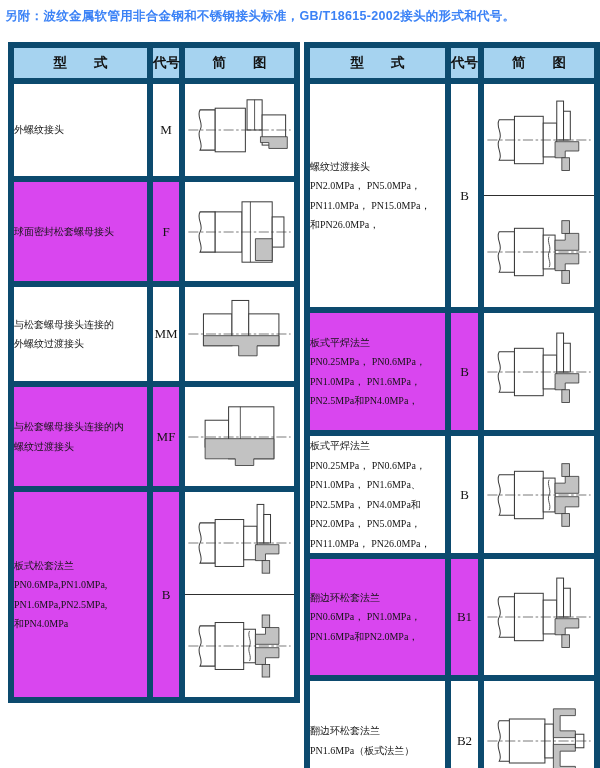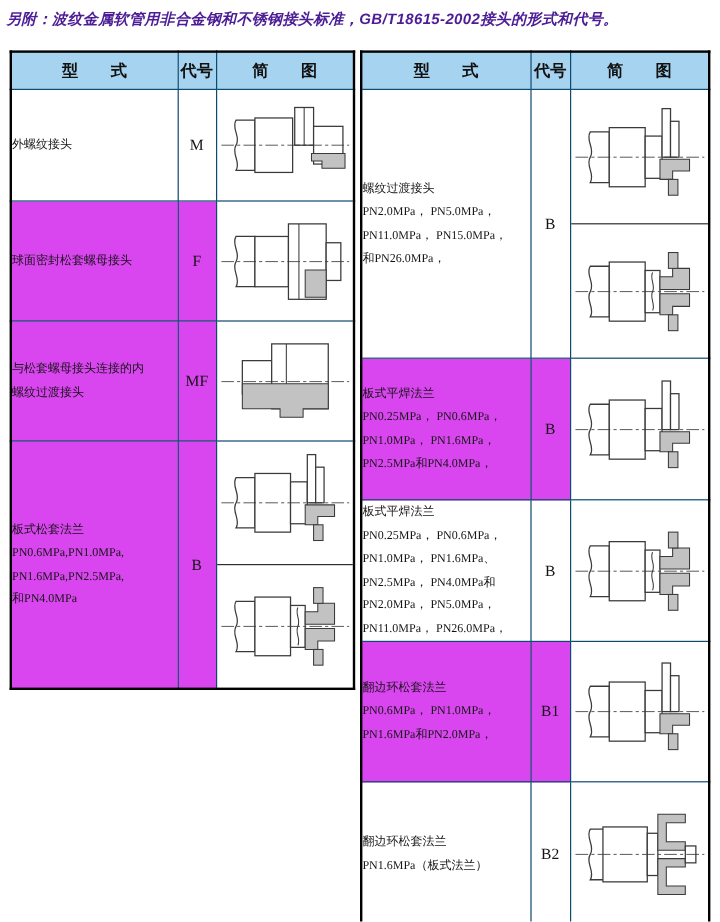--- a/index.html
+++ b/index.html
@@ -3,29 +3,29 @@
 <meta charset="utf-8">
 <style>
   html,body{margin:0;padding:0;}
   body{
     width:600px;height:768px;background:#ffffff;position:relative;overflow:hidden;
     font-family:"Liberation Serif","DejaVu Serif",serif;color:#1a1a1a;
   }
   .doc-title{
     position:absolute;left:5px;top:8px;width:592px;
     font-family:"Liberation Sans","DejaVu Sans",sans-serif;
-    font-weight:bold;font-size:12.5px;letter-spacing:0.3px;color:#4c1d95;font-style:italic;
+    font-weight:bold;font-size:12.5px;letter-spacing:0.3px;color:#3b82f6;
   }
   .tables{position:absolute;left:8px;top:42px;display:flex;gap:4px;align-items:flex-start;}
   table.conn-table{
     border-collapse:collapse;table-layout:fixed;background:#fff;
     border:2px solid #000;
   }
   table.conn-table th, table.conn-table td{
-    border:1px solid #0c4a6e;padding:0;vertical-align:middle;
+    border:6px solid #0c4a6e;padding:0;vertical-align:middle;
   }
   th.hdr{
     background:#a6d3f0;height:30px;font-size:13.5px;font-weight:600;color:#111;
     white-space:pre;text-align:center;
   }
   th.hdr{border-bottom:2px solid #000;}
   td.type{padding:4px 5px 4px 9px;}
   .type-text{
     font-size:10px;line-height:19.5px;white-space:pre-line;color:#141414;
   }
@@ -87,20 +87,38 @@
                 <rect x="36" y="26" width="32" height="48" fill="#fff" stroke="#3a3a3a" stroke-width="1.2"></rect>
                 <rect x="68" y="14" width="36" height="72" fill="#fff" stroke="#3a3a3a" stroke-width="1.2"></rect>
                 <line x1="78" y1="14" x2="78" y2="86" stroke="#3a3a3a" stroke-width="1"></line>
                 <rect x="104" y="32" width="14" height="36" fill="#fff" stroke="#3a3a3a" stroke-width="1.2"></rect>
                 <path d="M84,58L104,58L104,84L84,84Z" fill="#c2c2c2" stroke="#3a3a3a" stroke-width="1"></path>
                 <line x1="4" y1="50" x2="126" y2="50" stroke="#3a3a3a" stroke-width="0.8" stroke-dasharray="12 3 3 3"></line>
               </svg>
             </div>
           </td>
     </tr>
+    <tr style="height:95px;">
+      <td class="type">
+            <div class="type-text">与松套螺母接头连接的
+外螺纹过渡接头</div>
+          </td>
+      <td class="code">MM</td>
+      <td class="diag">
+            <div class="dwrap" style="height:94px;">
+              <svg viewBox="0 0 130 100" width="118" height="88">
+                <rect x="22" y="26" width="34" height="38" fill="#fff" stroke="#3a3a3a" stroke-width="1.2"></rect>
+                <rect x="56" y="10" width="20" height="44" fill="#fff" stroke="#3a3a3a" stroke-width="1.2"></rect>
+                <rect x="76" y="26" width="36" height="38" fill="#fff" stroke="#3a3a3a" stroke-width="1.2"></rect>
+                <path d="M22,52L112,52L112,64L86,64L86,76L64,76L64,64L22,64Z" fill="#c2c2c2" stroke="#3a3a3a" stroke-width="1"></path>
+                <line x1="4" y1="50" x2="126" y2="50" stroke="#3a3a3a" stroke-width="0.8" stroke-dasharray="12 3 3 3"></line>
+              </svg>
+            </div>
+          </td>
+    </tr>
     <tr class="yellow" style="height:100px;">
       <td class="type">
             <div class="type-text">与松套螺母接头连接的内
 螺纹过渡接头</div>
           </td>
       <td class="code">MF</td>
       <td class="diag">
             <div class="dwrap" style="height:99px;">
               <svg viewBox="0 0 130 100" width="118" height="88">
                 <rect x="24" y="30" width="28" height="32" fill="#fff" stroke="#3a3a3a" stroke-width="1.2"></rect>

